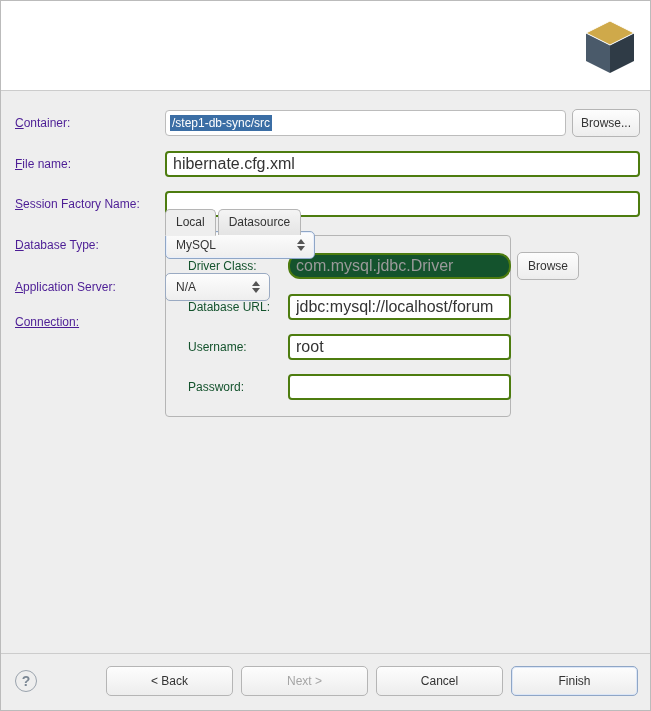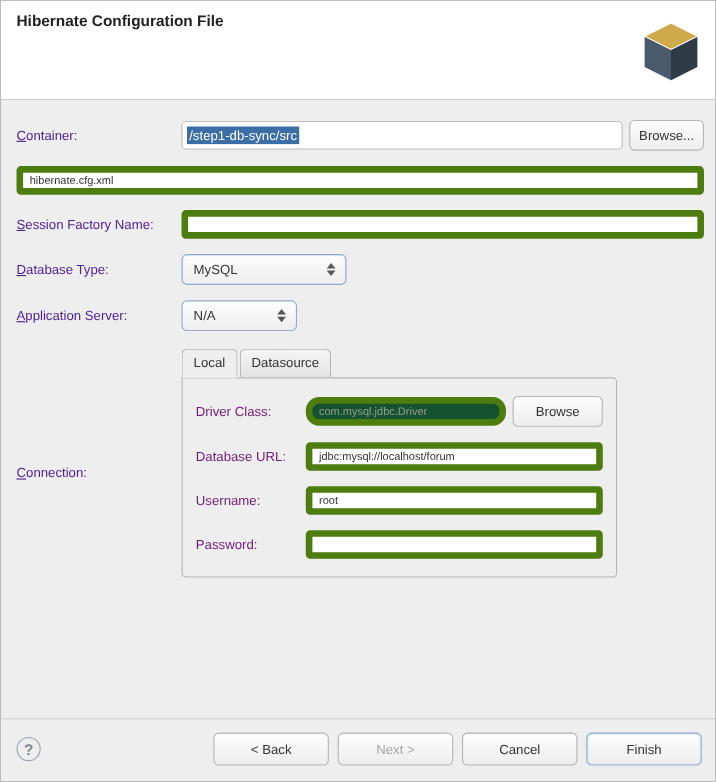--- a/index.html
+++ b/index.html
@@ -55,23 +55,23 @@
   }
   .label .ul { text-decoration: underline; }
   .field-wrap {
     flex: 1;
     display: flex;
     align-items: center;
   }
   input.text-in {
     flex: 1;
     height: 26px;
-    font-size: 10px;
+    font-size: 16px;
     padding: 2px 6px;
-    border: 6px solid #4d7c0f;
+    border: 2px solid #4d7c0f;
     border-radius: 4px;
     background: #fff;
     color: #333;
     outline: none;
   }
   .container-field {
     flex: 1;
     height: 26px;
     border: 1px solid #bcbcbc;
     border-radius: 4px;
@@ -86,21 +86,21 @@
     color: #fff;
     padding: 1px 2px;
     font-size: 12px;
   }
   .btn {
     height: 28px;
     font-size: 12px;
     border: 1px solid #b5b5b5;
     border-radius: 5px;
     background: linear-gradient(#fdfdfd, #ededed);
-    padding: 0 20px;
+    padding: 0 10px;
     cursor: pointer;
     color: #333;
   }
   .btn.browse-right {
     margin-left: 6px;
     padding: 0 8px;
   }
   
   .combo {
     position: relative;
@@ -133,21 +133,21 @@
     border-left: 4px solid transparent;
     border-right: 4px solid transparent;
     margin: 0 auto;
   }
   .tri-up   { border-bottom: 5px solid #555; }
   .tri-down { border-top: 5px solid #555; }
 
   
   .conn-panel {
     margin-left: 150px;
-    width: 396px;
+    width: 346px;
   }
   .tabs {
     display: flex;
     align-items: flex-end;
     height: 28px;
   }
   .tab {
     border: 1px solid #b5b5b5;
     border-bottom: none;
     border-radius: 5px 5px 0 0;
@@ -173,21 +173,22 @@
   }
   .inner-row {
     display: flex;
     align-items: center;
     margin-bottom: 14px;
   }
   .inner-row:last-child { margin-bottom: 0; }
   .inner-row .ilabel {
     flex: 0 0 100px;
     font-size: 12px;
-    color: #701a75;
+    color: #14532d;
+    margin-left: 10px;
   }
   .inner-row input.text-in.disabled {
     background: #14532d;
     color: #9a9a9a;
     border-radius: 12px;
   }
   .conn-vlabel {
     position: relative;
   }
   
@@ -210,21 +211,21 @@
     display: flex;
     align-items: center;
     justify-content: center;
     color: #7a8693;
     font-weight: bold;
     font-size: 14px;
     cursor: pointer;
   }
   .footer-spacer { flex: 1; }
   .footer .fbtn {
-    width: 105px;
+    width: 127px;
     height: 30px;
     margin-left: 8px;
     font-size: 12px;
     border: 1px solid #b5b5b5;
     border-radius: 5px;
     background: linear-gradient(#fdfdfd, #ededed);
     cursor: pointer;
     color: #333;
   }
   .footer .fbtn.disabled {
@@ -239,21 +240,20 @@
     position: relative;
     width: 651px;
     height: 711px;
   }
 </style>
 </head>
 <body>
 <div class="page">
 
   <div class="header">
-    <div class="header-title">Hibernate Configuration File</div>
     <div class="header-icon">
       <svg viewBox="0 0 60 60" width="60" height="60">
 
         <polygon points="30,4 54,16 30,28 6,16" fill="#cfa94a"></polygon>
         <polygon points="6,16 30,28 30,56 6,44" fill="#4a5a6a"></polygon>
         <polygon points="54,16 30,28 30,56 54,44" fill="#2f3b46"></polygon>
         <polygon points="30,4 54,16 30,28 6,16" fill="none" stroke="#ffffff" stroke-width="1"></polygon>
       </svg>
     </div>
   </div>
@@ -264,20 +264,21 @@
       <div class="label"><span class="ul">C</span>ontainer:</div>
       <div class="field-wrap">
         <div class="container-field">
           <span class="sel-text">/step1-db-sync/src</span>
         </div>
         <button class="btn browse-right">Browse...</button>
       </div>
     </div>
 
     <div class="row">
+      <div class="label"><span class="ul">F</span>ile name:</div>
       <div class="field-wrap">
         <input class="text-in" type="text" value="hibernate.cfg.xml" style="">
       </div>
     </div>
 
     <div class="row">
       <div class="label"><span class="ul">S</span>ession Factory Name:</div>
       <div class="field-wrap">
         <input class="text-in" type="text" value="" style="">
       </div>
@@ -303,21 +304,21 @@
           <span>N/A</span>
           <div class="spin">
             <div class="tri-up"></div>
               <div class="tri-down"></div>
           </div>
         </div>
       </div>
     </div>
 
     <div class="row conn-vlabel" style="align-items:flex-start;">
-      <div class="label" style="margin-top:108px;"><span class="ul">C</span>onnection:</div>
+      <div class="label" style="text-decoration:underline;"><span class="ul">C</span>onnection:</div>
     </div>
 
     <div class="conn-panel" style="margin-top:-136px;">
       <div class="tabs">
         <div class="tab active">Local</div>
         <div class="tab">Datasource</div>
       </div>
       <div class="tab-body">
 
         <div class="inner-row">

